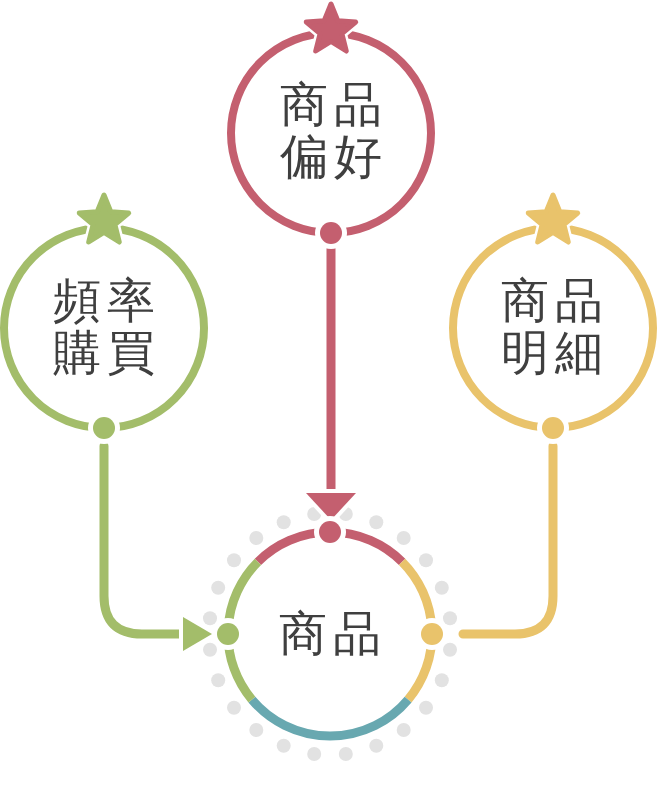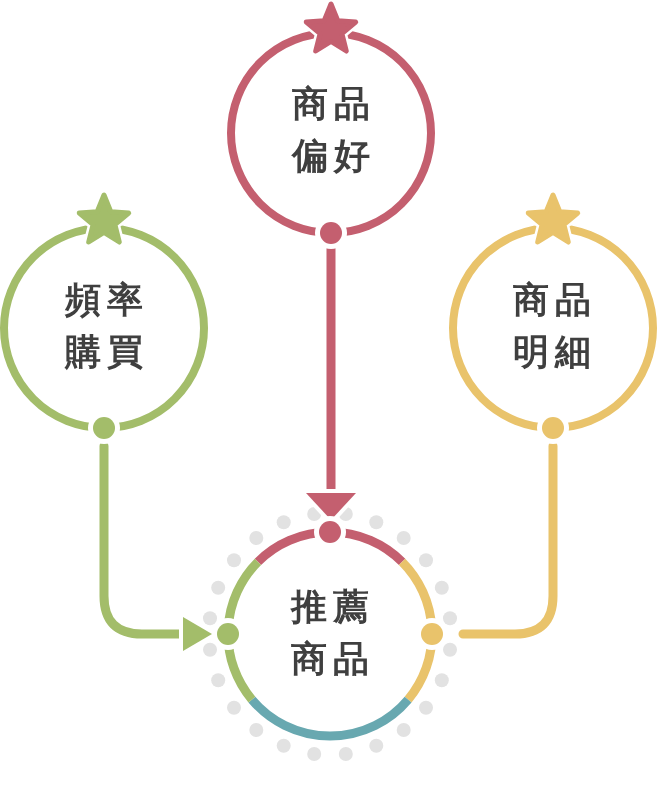--- a/index.html
+++ b/index.html
@@ -9,22 +9,22 @@
     height: 786px;
     overflow: hidden;
     background: #ffffff;
     font-family: "DejaVu Sans", "Liberation Sans", sans-serif;
   }
   .stage svg { position: absolute; left: 0; top: 0; }
   .label {
     position: absolute;
     transform: translate(-50%, -50%);
     text-align: center;
-    font-weight: bold;
-    font-size: 36px;
+    font-weight: normal;
+    font-size: 48px;
     line-height: 52px;
     letter-spacing: 6px;
     color: var(--text-color, #3f3f3f);
     white-space: nowrap;
     pointer-events: none;
   }
   .label span { display: block; margin-right: -6px; }
   .casing { stroke: #ffffff; stroke-width: 17; fill: none; stroke-linecap: round; }
   .conn   { stroke-width: 9; fill: none; stroke-linecap: round; }
   .arrowhead { paint-order: stroke; stroke: #ffffff; stroke-width: 8; stroke-linejoin: round; }
@@ -142,16 +142,15 @@
   </div>
   <div class="label" style="left:104px; top:326px">
     <span>頻率</span>
     <span>購買</span>
   </div>
   <div class="label" style="left:552px; top:326px">
     <span>商品</span>
     <span>明細</span>
   </div>
   <div class="label" style="left:330px; top:633px">
-    <span>推薦</span>
     <span>商品</span>
   </div>
 </div>
 
 </body></html>

